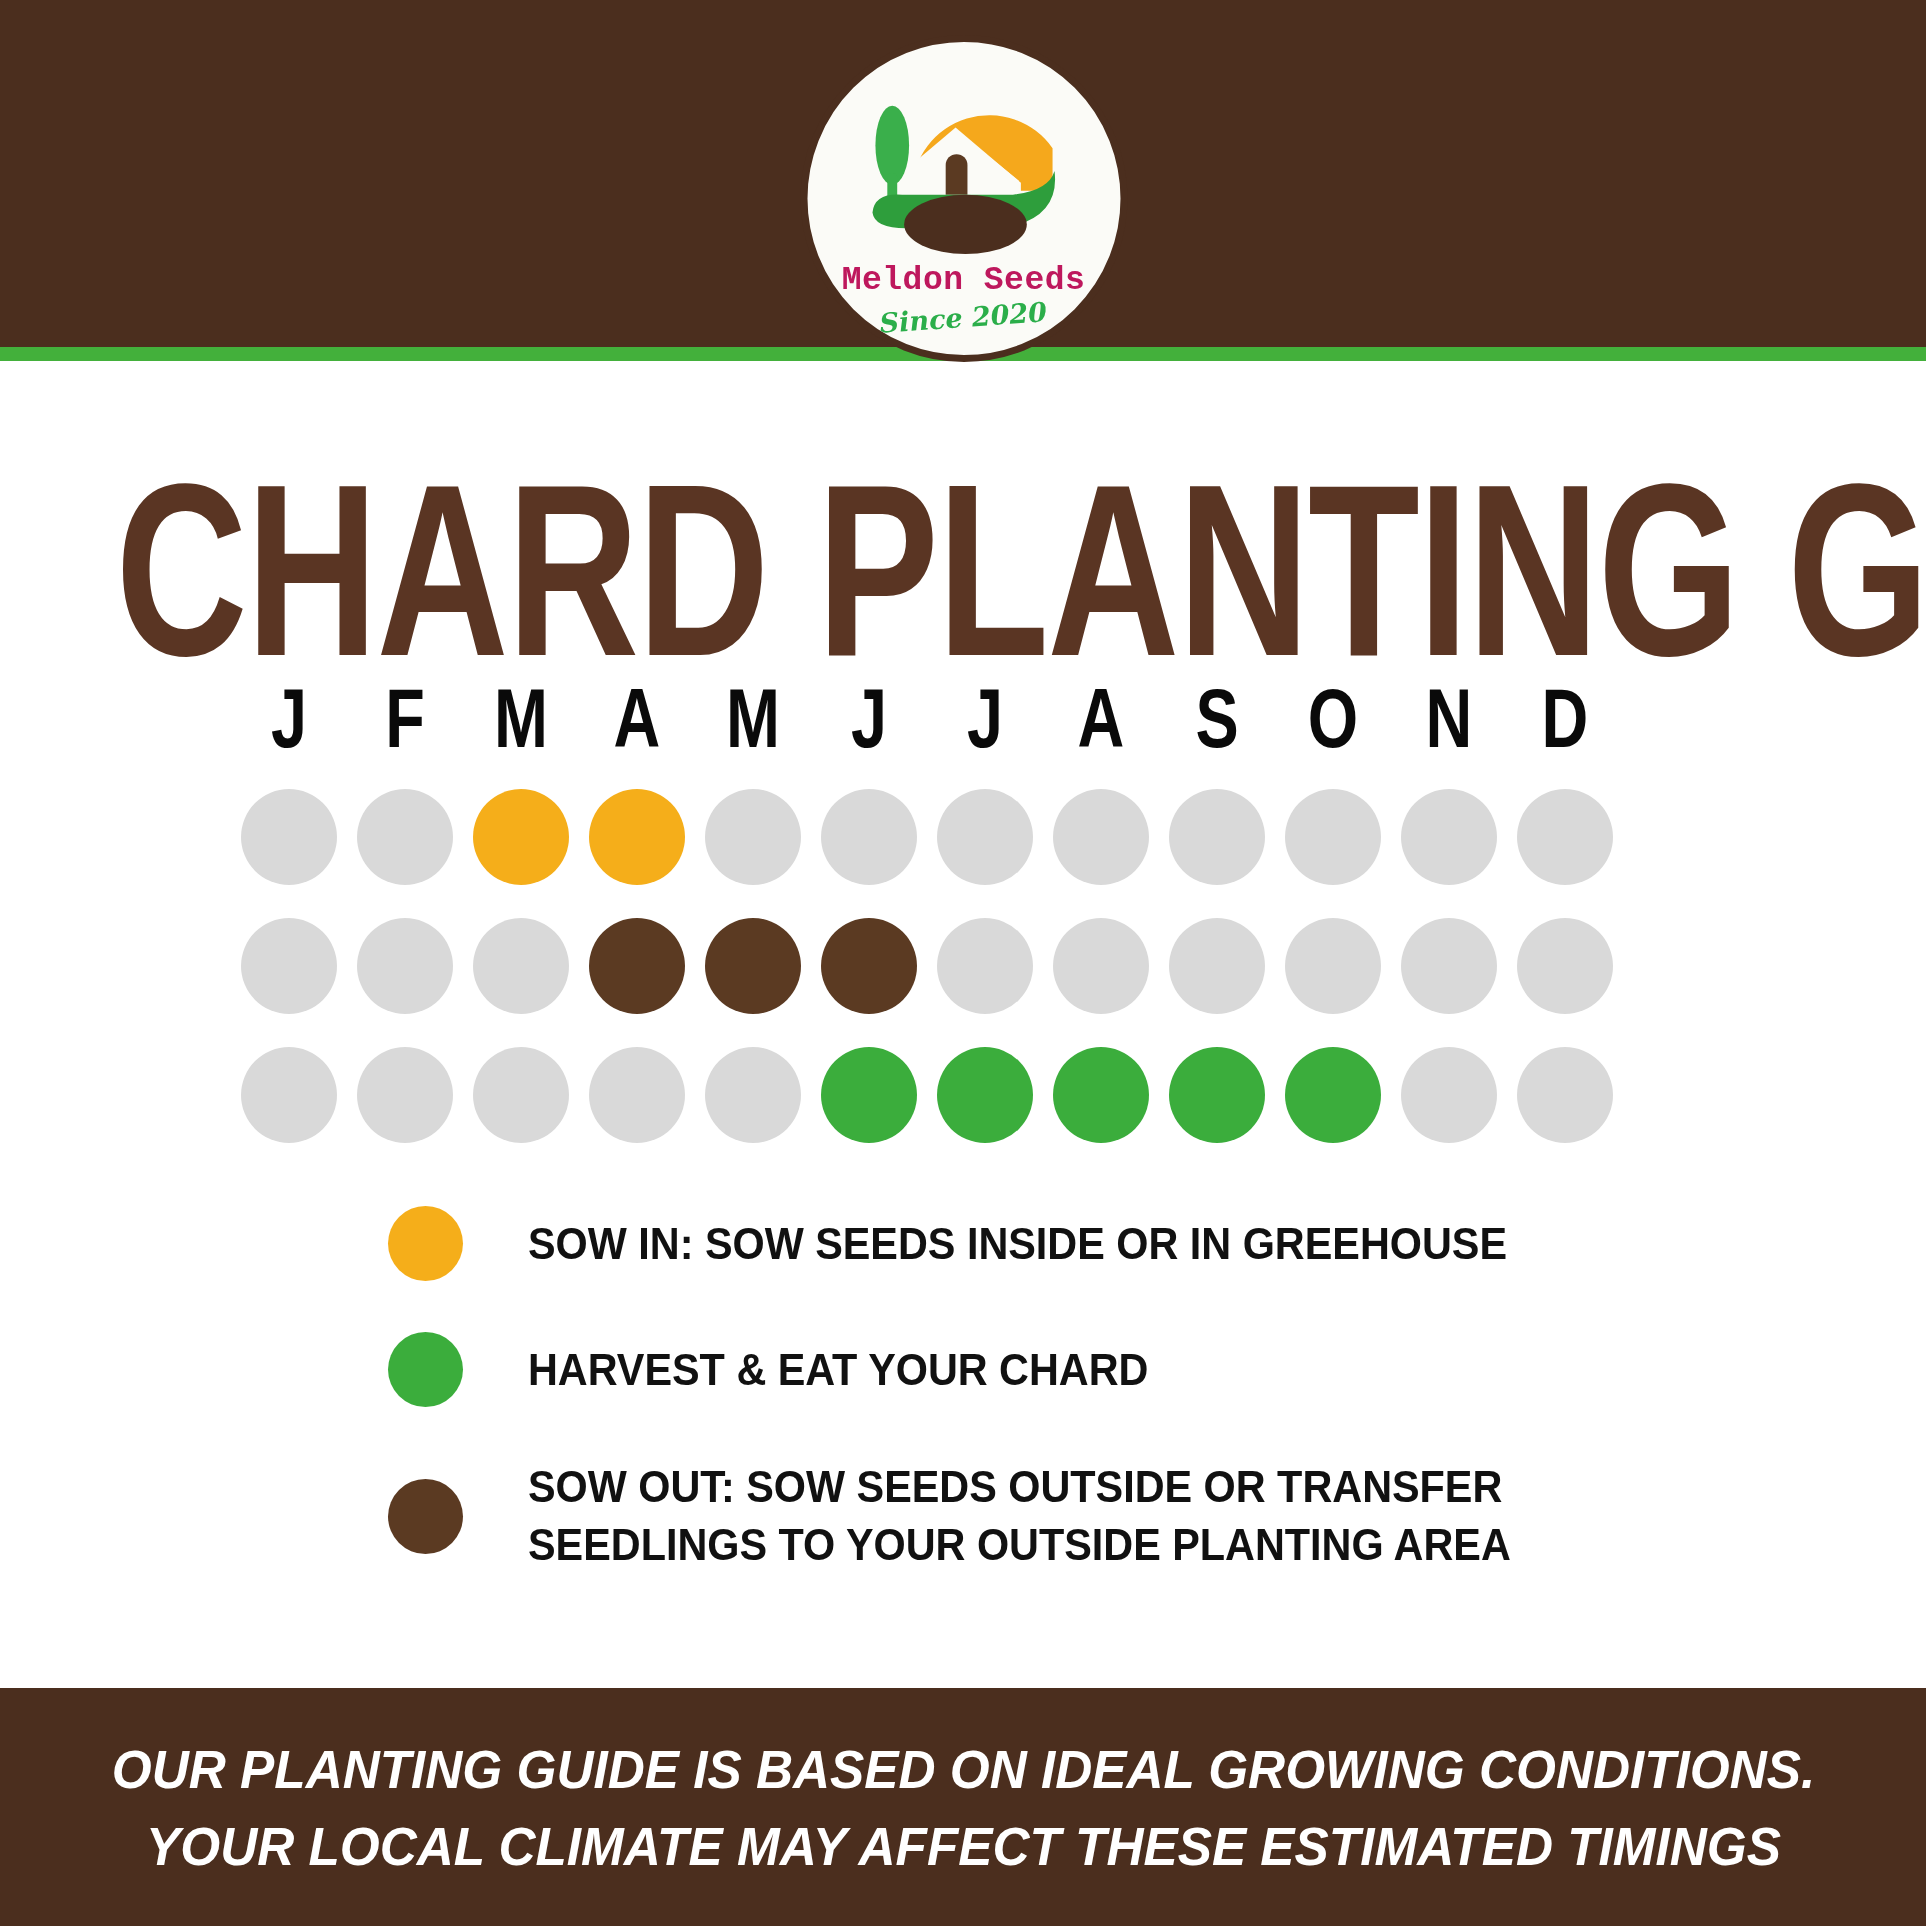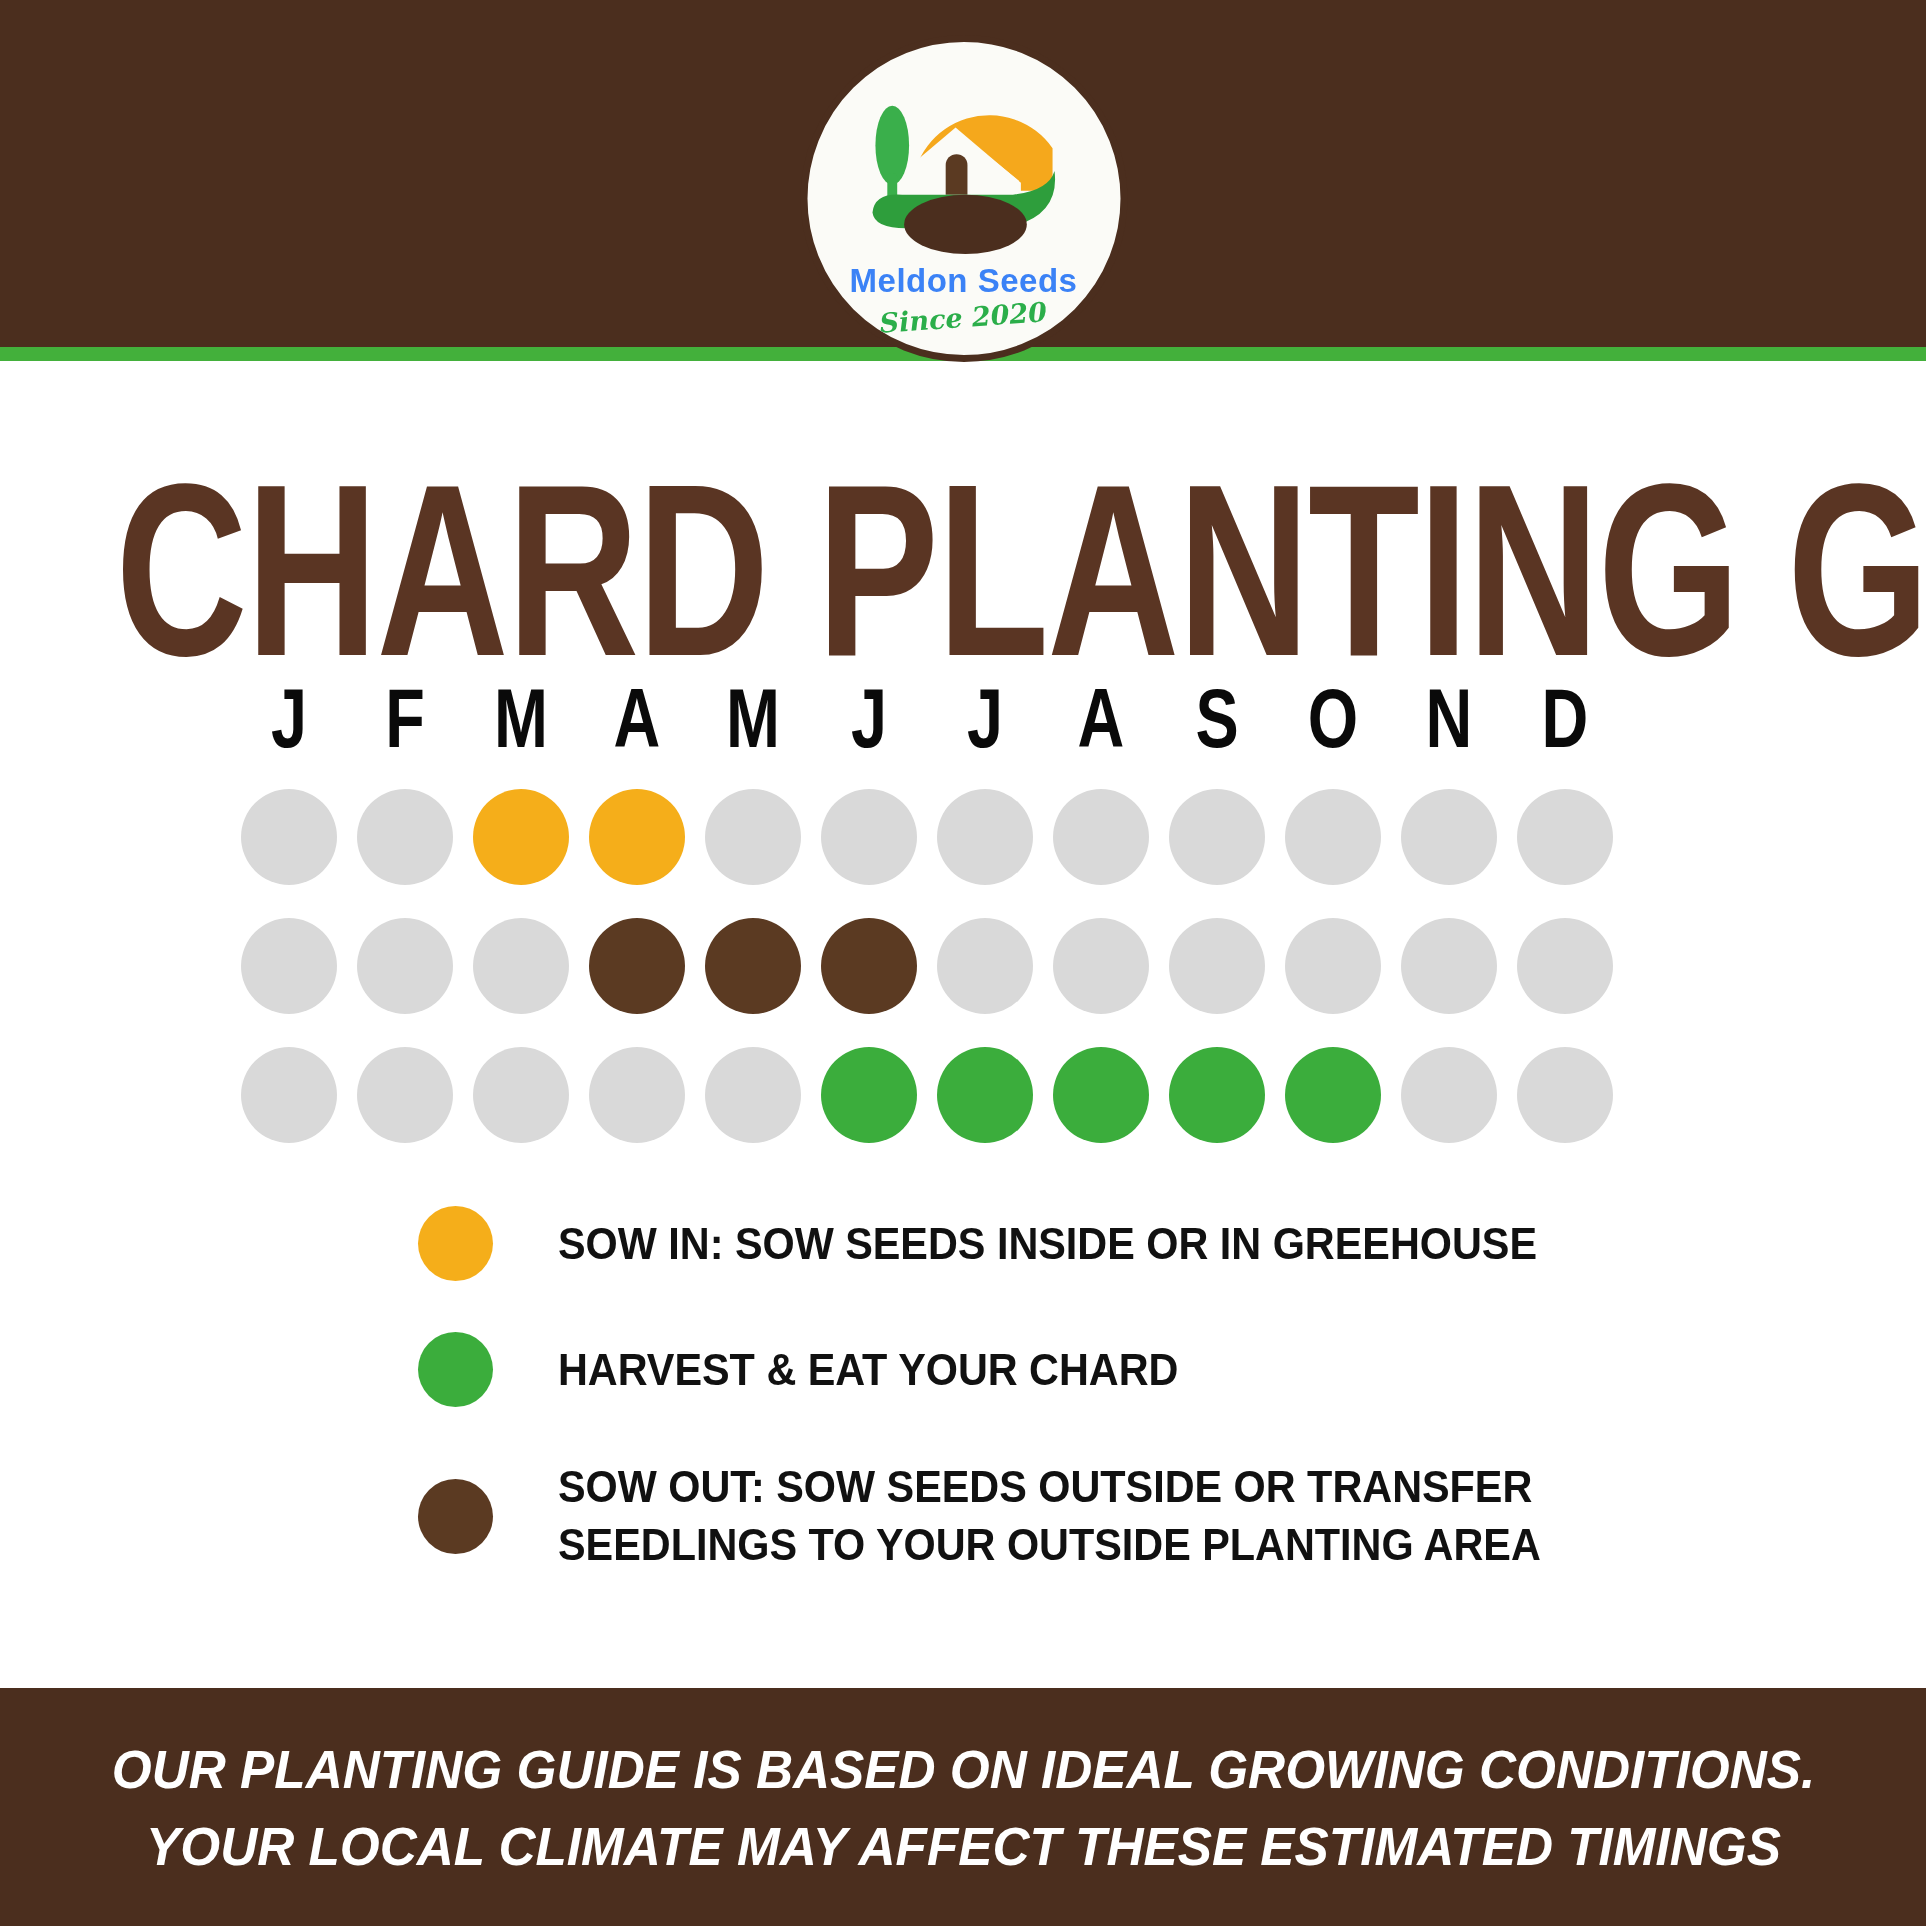--- a/index.html
+++ b/index.html
@@ -51,24 +51,24 @@
     justify-content: flex-start;
     overflow: hidden;
   }
   .logo-mark {
     width: 218px;
     height: 188px;
     margin-top: 32px;
     position: relative;
   }
   .logo-name {
-    font-family: Liberation Sans, sans-serif;
+    font-family: Liberation Mono, monospace;
     font-weight: bold;
     font-size: 33px;
-    color: #3b82f6;
+    color: #be185d;
     letter-spacing: 0.5px;
     line-height: 1;
     margin-top: 2px;
   }
   .logo-since {
     font-family: "DejaVu Serif", serif;
     font-style: italic;
     font-weight: bold;
     font-size: 27px;
     color: #2BAE4A;
@@ -135,21 +135,21 @@
     background: #D9D9D9;
   }
   .dot.on-sow-in  { background: #F5AE1A; }
   .dot.on-sow-out { background: #5B3A22; }
   .dot.on-harvest { background: #3BAD3C; }
 
   
   .legend {
     position: absolute;
     top: 1206px;
-    left: 418px;
+    left: 388px;
     width: 1386px;
   }
   .legend-item {
     display: flex;
     align-items: center;
     margin-bottom: 51px;
   }
   .legend-dot {
     width: 75px;
     height: 75px;

